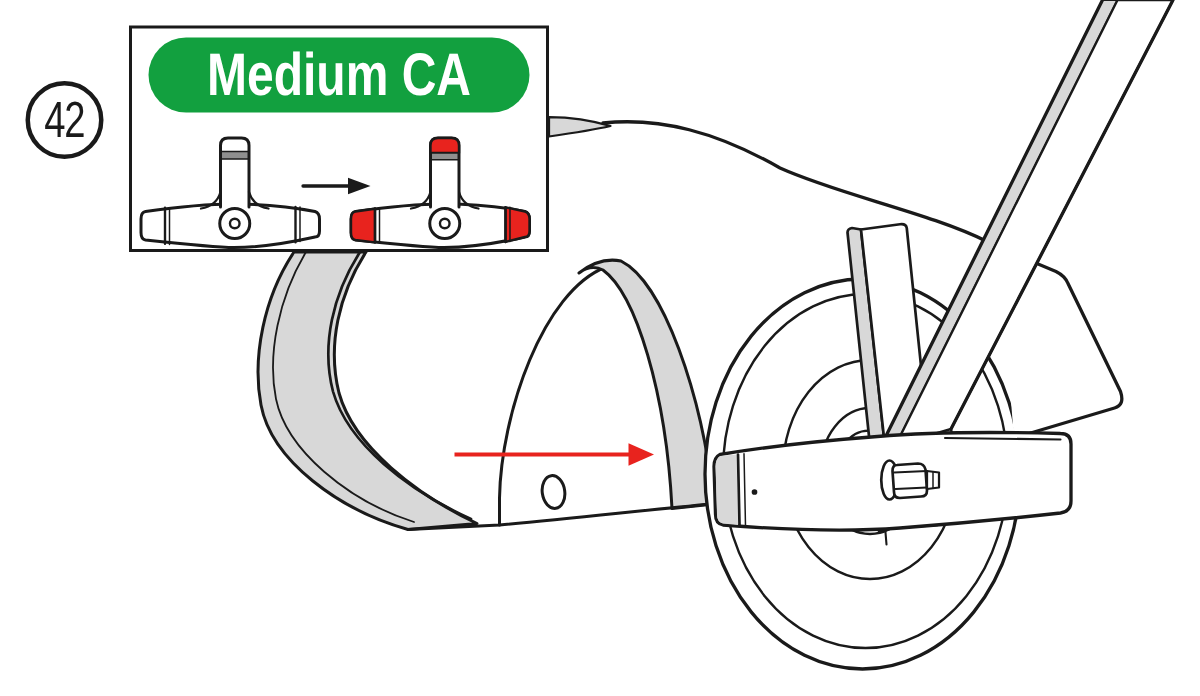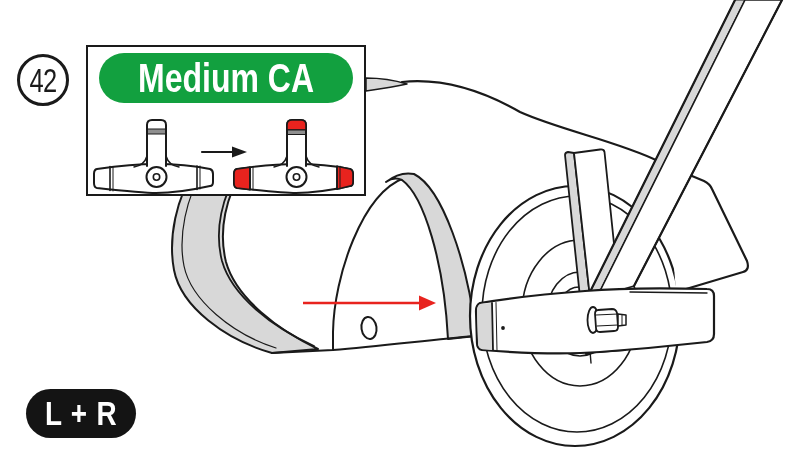--- a/index.html
+++ b/index.html
@@ -25,21 +25,21 @@
     background:var(--paper);
     margin-top:36px;
   }
   .step-circle span{
     font-size:34px;font-weight:500;color:var(--ink);
     transform:scaleX(.75);letter-spacing:-1px;
   }
   
   .inset-box{
     position:absolute;left:86px;top:17px;width:280px;height:151px;
-    background:var(--paper);border:2px solid var(--ink);box-sizing:border-box;margin-top:28px;
+    background:var(--paper);border:2px solid var(--ink);box-sizing:border-box;
   }
   .kit-pill{
     position:absolute;left:11px;top:6px;width:254px;height:50px;
     background:var(--green);border-radius:25px;
     display:flex;align-items:center;justify-content:center;
   }
   .kit-pill span{
     color:#fff;font-size:40px;font-weight:700;transform:scaleX(.8);
     white-space:nowrap;
   }
@@ -183,17 +183,14 @@
         <path class="ln fill-w" stroke-width="2" d="M 287,136 L 287,95 Q 287,90 292,90 L 301,90 Q 306,90 306,95 L 306,136"></path>
         <path class="ln fill-red" stroke-width="1.6" d="M 287,100 L 287,95 Q 287,90 292,90 L 301,90 Q 306,90 306,95 L 306,100 Z"></path>
         <rect x="287.5" y="100" width="18" height="4.5" fill="#8f8f8f" stroke="#1a1a1a" stroke-width="1"></rect>
         <path class="ln" stroke-width="1.5" d="M 287,126 C 285,133 280,136 274,137 M 306,126 C 308,133 313,136 319,137"></path>
         <circle class="ln fill-w" stroke-width="2" cx="296.5" cy="147" r="10"></circle>
         <circle class="ln fill-w" stroke-width="1.6" cx="296.5" cy="147" r="3.2"></circle>
       </g>
     </svg>
   </div>
 
-  <div class="lr-badge">
-    <span>L + R</span>
-  </div>
 
 </div>
 
 </body></html>

